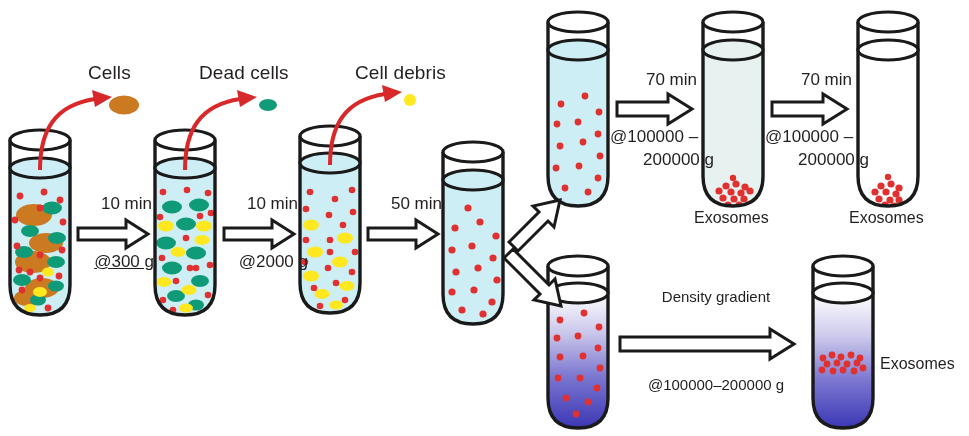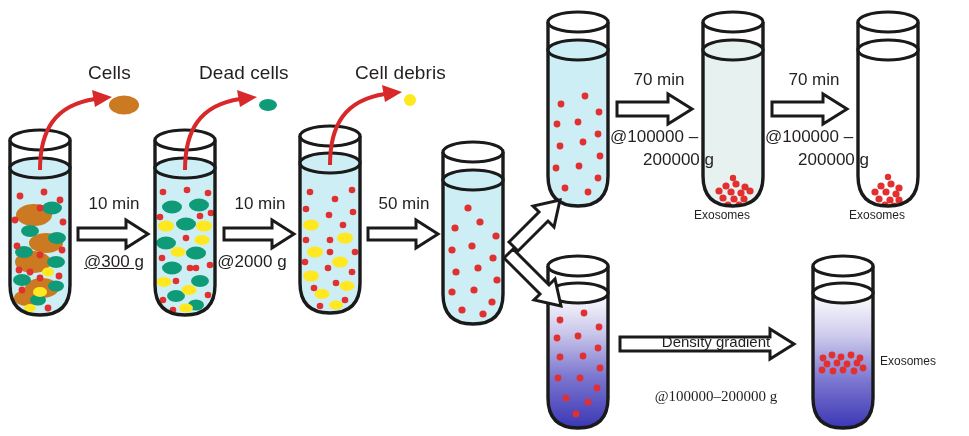--- a/index.html
+++ b/index.html
@@ -2,23 +2,23 @@
 <html><head>
 <meta charset="utf-8">
 <style>
   html,body{margin:0;padding:0;background:#ffffff;}
   body{width:969px;height:436px;position:relative;overflow:hidden;
        font-family:"Liberation Sans","DejaVu Sans",sans-serif;color:#231f20;}
   #stage{position:absolute;left:0;top:0;width:969px;height:436px;border-radius:30px;}
   #stage svg{position:absolute;left:0;top:0;}
   .lbl{position:absolute;white-space:pre;line-height:1.12;}
   .toplbl{font-size:19px;font-weight:400;letter-spacing:.1px;}
-  .steplbl{font-size:17px;text-align:center;}
-  .exolbl{font-size:12px;}
-  .gradlbl{font-size:15px;text-align:center;line-height:1.22;margin-top:45px;}
+  .steplbl{font-size:17px;text-align:right;}
+  .exolbl{font-size:16px;}
+  .gradlbl{font-size:15px;text-align:center;line-height:1.22;}
 </style>
 </head>
 <body>
 
 <div id="stage">
 
 <svg width="969" height="436" viewBox="0 0 969 436">
   <defs>
     <linearGradient id="gradDensity" x1="0" y1="0" x2="0" y2="1">
       <stop offset="0%" stop-color="#ffffff"></stop>
@@ -378,32 +378,32 @@
 </svg>
 
 <div class="lbl toplbl" style="left:88px;top:62px;">Cells</div>
 <div class="lbl toplbl" style="left:199px;top:62px;">Dead cells</div>
 <div class="lbl toplbl" style="left:355px;top:62px;">Cell debris</div>
 
 <div class="lbl steplbl" style="left:76px;top:194px;width:76px;">10 min</div>
 <div class="lbl steplbl" style="left:74px;top:252px;width:80px;text-decoration:underline;">@300 g</div>
 
 <div class="lbl steplbl" style="left:222px;top:194px;width:76px;">10 min</div>
-<div class="lbl steplbl" style="left:208px;top:252px;width:88px;">@2000 g</div>
+<div class="lbl steplbl" style="left:220px;top:252px;width:88px;">@2000 g</div>
 
 <div class="lbl steplbl" style="left:366px;top:194px;width:76px;">50 min</div>
 
 <div class="lbl steplbl" style="left:621px;top:70px;width:76px;">70 min</div>
 <div class="lbl steplbl" style="left:610px;top:127px;width:104px;text-align:left;">@100000 –</div>
 <div class="lbl steplbl" style="left:610px;top:150px;width:104px;text-align:right;">200000 g</div>
 
 <div class="lbl steplbl" style="left:776px;top:70px;width:76px;">70 min</div>
 <div class="lbl steplbl" style="left:765px;top:127px;width:104px;text-align:left;">@100000 –</div>
 <div class="lbl steplbl" style="left:765px;top:150px;width:104px;text-align:right;">200000 g</div>
 
 <div class="lbl gradlbl" style="left:616px;top:288px;width:200px;">Density gradient</div>
-<div class="lbl gradlbl" style="left:616px;top:342px;width:200px;font-family:Liberation Serif, serif;">@100000–200000 g</div>
+<div class="lbl gradlbl" style="left:616px;top:376px;width:200px;">@100000–200000 g</div>
 
 <div class="lbl exolbl" style="left:694px;top:209px;">Exosomes</div>
 <div class="lbl exolbl" style="left:849px;top:209px;">Exosomes</div>
 <div class="lbl exolbl" style="left:880px;top:355px;">Exosomes</div>
 
 </div>
 
 </body></html>

